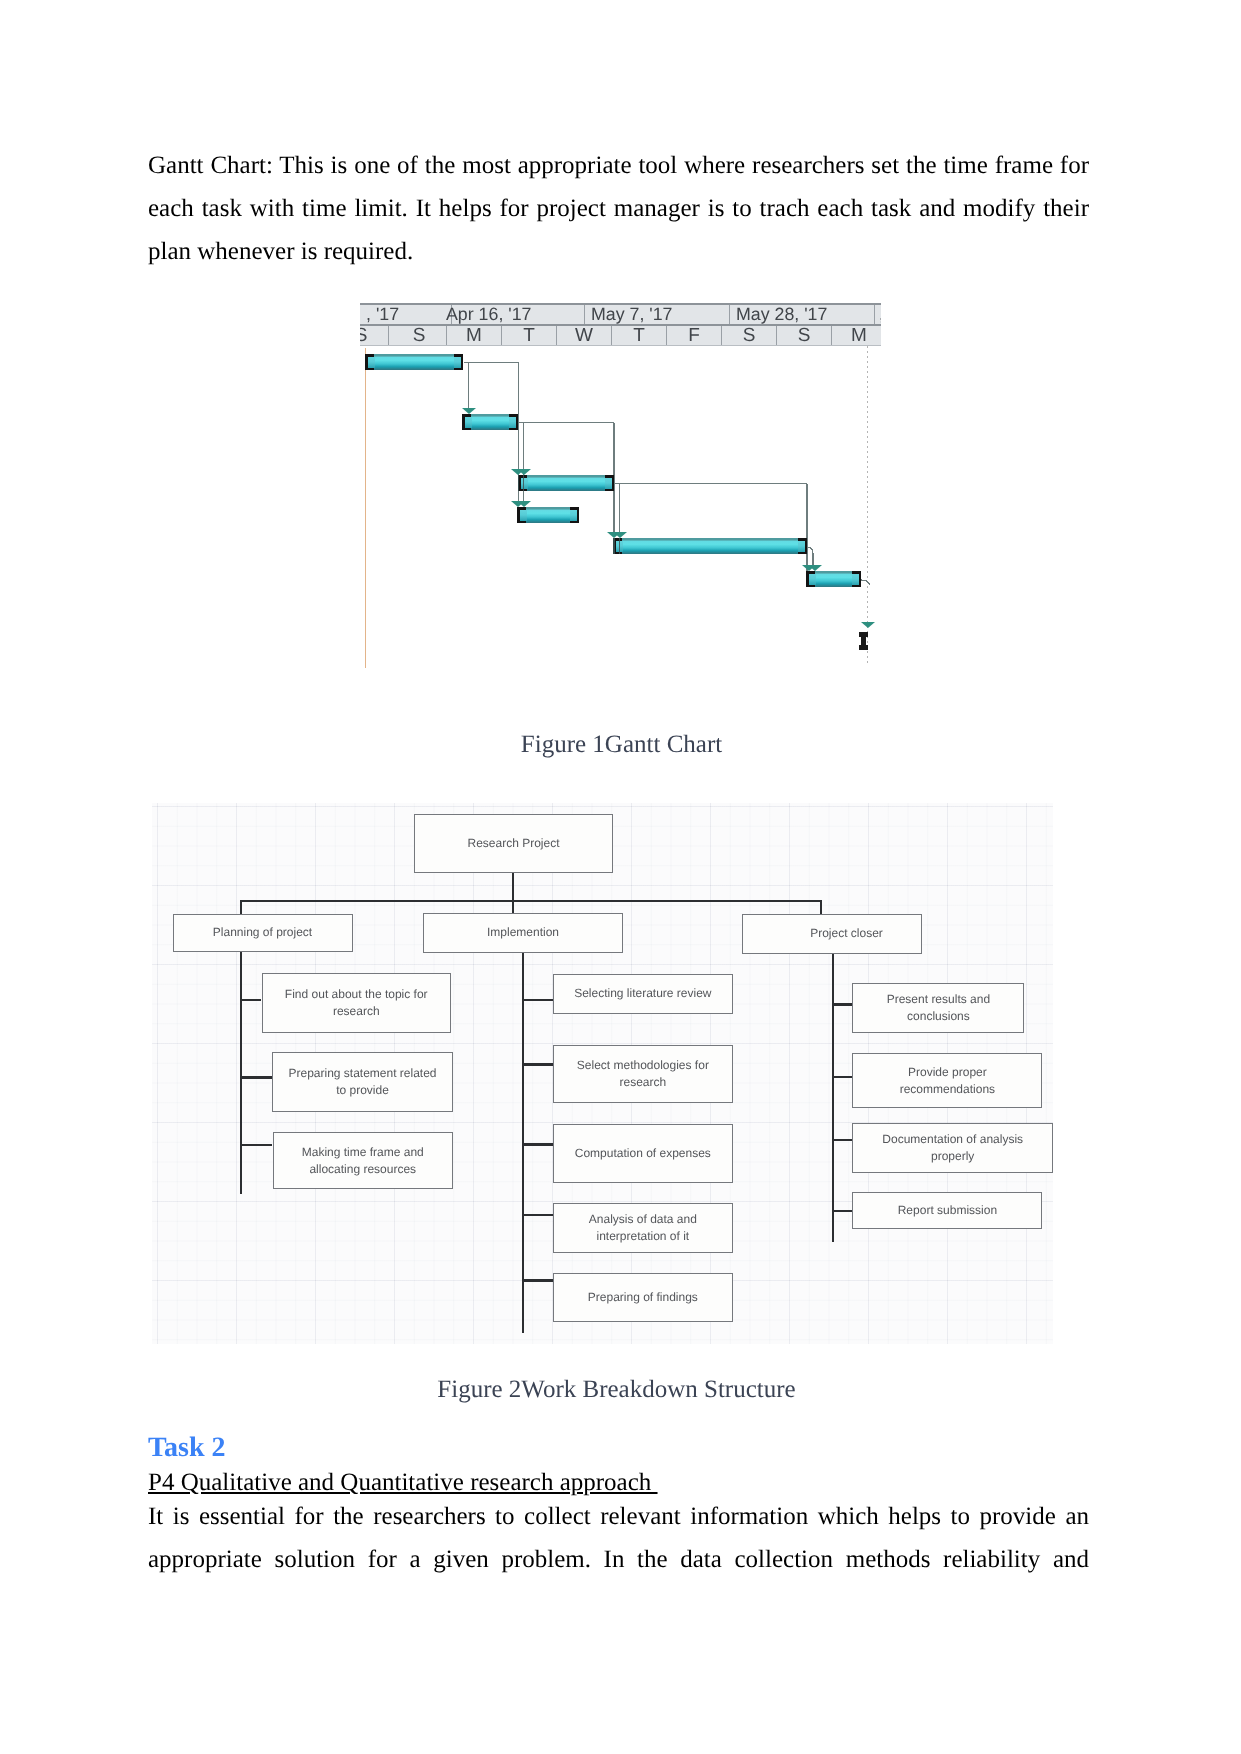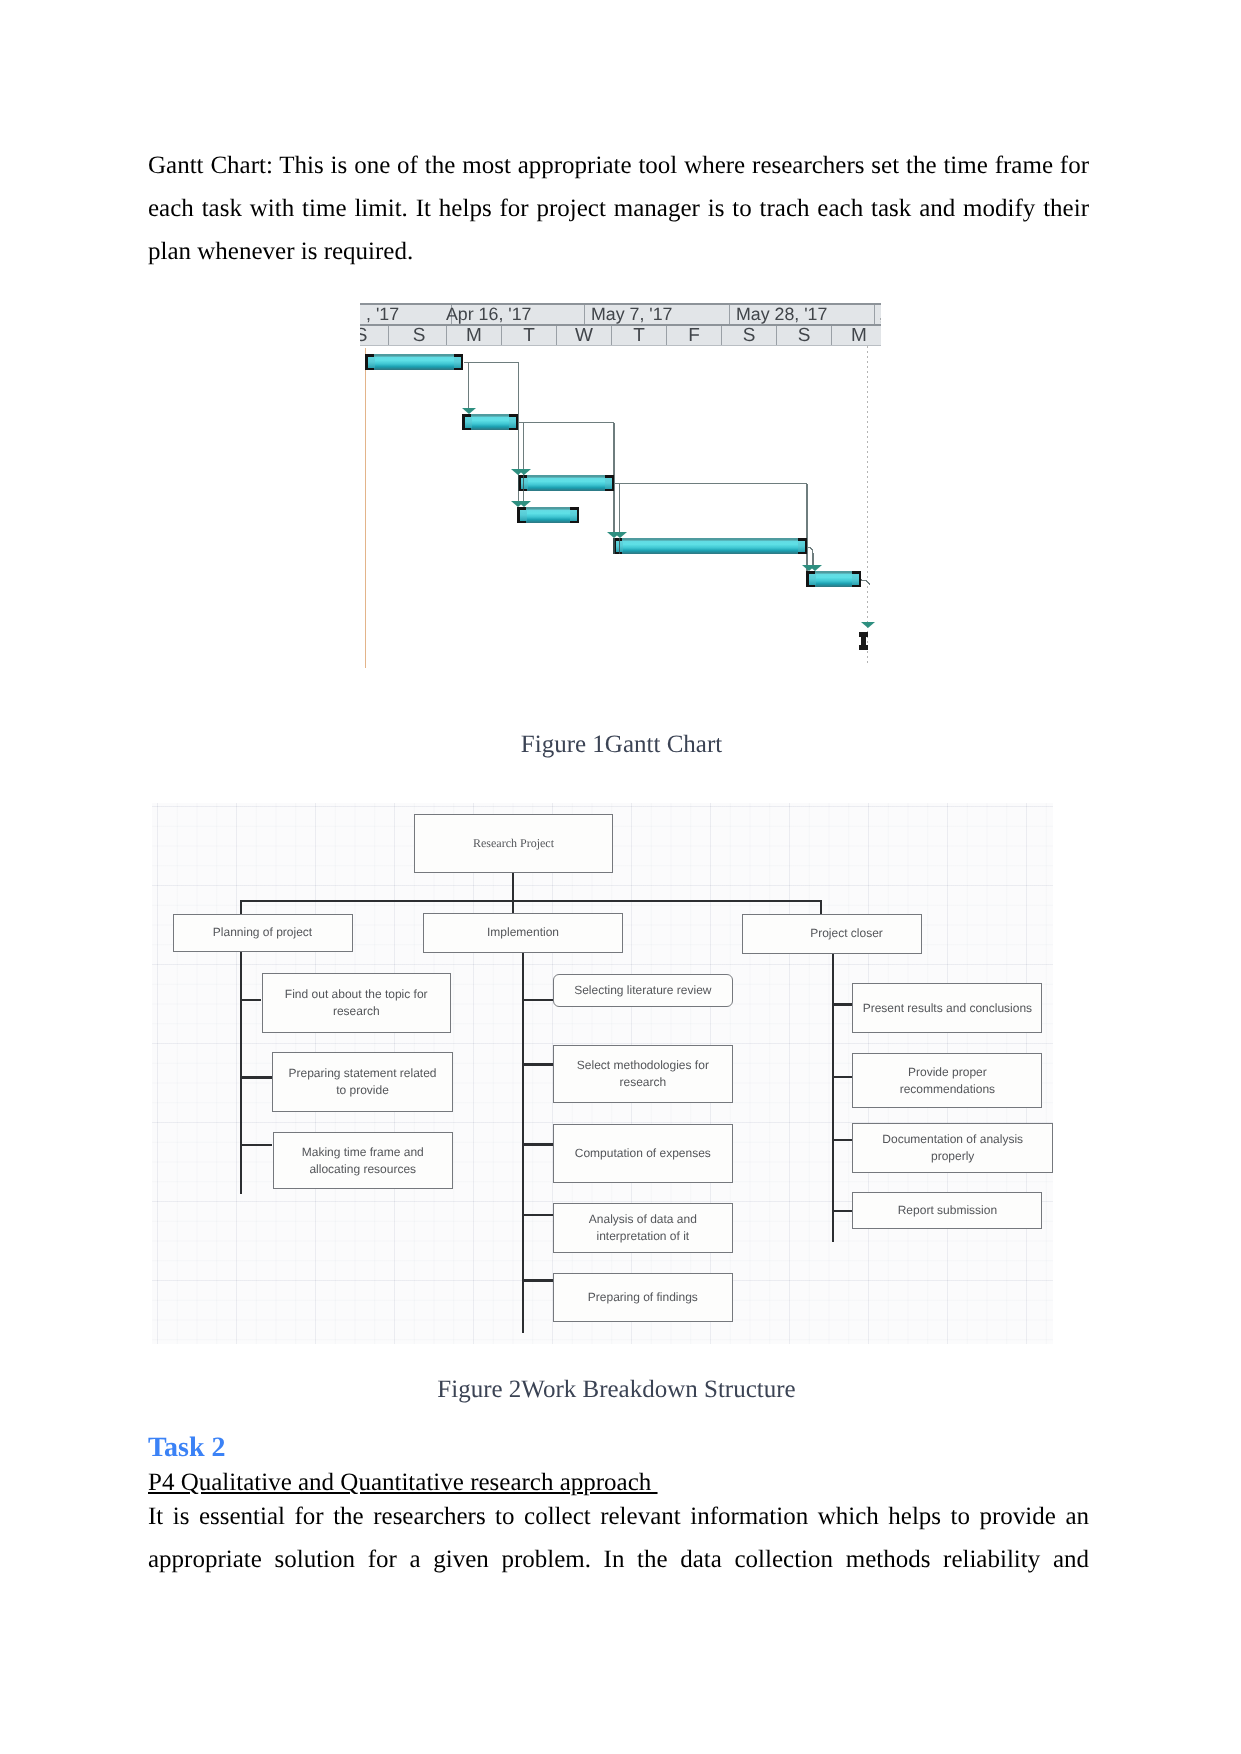--- a/index.html
+++ b/index.html
@@ -190,42 +190,42 @@
     <div class="wl" style="left:360px;top:70px;width:2.4px;height:41px;"></div>
     <div class="wl" style="left:88px;top:96.5px;width:582px;height:2.4px;"></div>
     <div class="wl" style="left:88px;top:96.5px;width:2.4px;height:15px;"></div>
     <div class="wl" style="left:667.6px;top:96.5px;width:2.4px;height:15px;"></div>
 
     <div class="wl" style="left:88px;top:149px;width:2.4px;height:242px;"></div>
     <div class="wl" style="left:369.5px;top:149px;width:2.4px;height:381px;"></div>
     <div class="wl" style="left:679.8px;top:150px;width:2.4px;height:289px;"></div>
 
     <div id="wbsboxes">
-        <div class="wb" style="left: 262px; top: 11px; width: 199px; height: 59px; font-family: Liberation Serif, serif;">
+        <div class="wb" style="left: 262px; top: 11px; width: 199px; height: 59px;">
           <span>Research Project</span>
         </div>
         <div class="wb" style="left: 20.5px; top: 110.5px; width: 180px; height: 38.5px;">
           <span>Planning of project</span>
         </div>
         <div class="wb" style="left: 109.5px; top: 169.7px; width: 189.5px; height: 60px;">
           <span>Find out about the topic for research</span>
         </div>
         <div class="wl" style="left: 89.2px; top: 196.1px; width: 20.3px; height: 2.4px;"></div>
         <div class="wb" style="left: 120px; top: 249.3px; width: 181px; height: 59.7px;">
           <span>Preparing statement related to provide</span>
         </div>
         <div class="wl" style="left: 89.2px; top: 273.2px; width: 30.8px; height: 2.4px;"></div>
         <div class="wb" style="left: 120.5px; top: 329.3px; width: 180.5px; height: 57.2px;">
           <span>Making time frame and allocating resources</span>
         </div>
         <div class="wl" style="left: 89.2px; top: 341.1px; width: 31.3px; height: 2.4px;"></div>
         <div class="wb" style="left: 271px; top: 110px; width: 200px; height: 39.5px;">
           <span>Implemention</span>
         </div>
-        <div class="wb" style="left: 400.7px; top: 170.6px; width: 180.3px; height: 33px; border-radius: 6px;">
+        <div class="wb" style="left: 400.7px; top: 170.6px; width: 180.3px; height: 40px;">
           <span>Selecting literature review</span>
         </div>
         <div class="wl" style="left: 370.7px; top: 196.1px; width: 30px; height: 2.4px;"></div>
         <div class="wb" style="left: 400.7px; top: 241.5px; width: 180.3px; height: 58.4px;">
           <span>Select methodologies for research</span>
         </div>
         <div class="wl" style="left: 370.7px; top: 260.2px; width: 30px; height: 2.4px;"></div>
         <div class="wb" style="left: 400.7px; top: 321.3px; width: 180.3px; height: 58.8px;">
           <span>Computation of expenses</span>
         </div>
@@ -234,21 +234,21 @@
           <span>Analysis of data and interpretation of it</span>
         </div>
         <div class="wl" style="left: 370.7px; top: 410.8px; width: 30px; height: 2.4px;"></div>
         <div class="wb" style="left: 400.7px; top: 469.9px; width: 180.3px; height: 49.6px;">
           <span>Preparing of findings</span>
         </div>
         <div class="wl" style="left: 370.7px; top: 476.2px; width: 30px; height: 2.4px;"></div>
         <div class="wb" style="left: 590px; top: 110.5px; width: 180px; height: 40px; padding-left: 29px;">
           <span>Project closer</span>
         </div>
-        <div class="wb" style="left: 700.4px; top: 180.4px; width: 190px; height: 49.6px;">
+        <div class="wb" style="left: 700.4px; top: 180.4px; width: 172px; height: 49.6px;">
           <span style="padding: 0px 8px;">Present results and conclusions</span>
         </div>
         <div class="wl" style="left: 680.4px; top: 200.3px; width: 20px; height: 2.4px;"></div>
         <div class="wb" style="left: 700.4px; top: 250px; width: 190px; height: 55px;">
           <span>Provide proper recommendations</span>
         </div>
         <div class="wl" style="left: 680.4px; top: 272.5px; width: 20px; height: 2.4px;"></div>
         <div class="wb" style="left: 700.4px; top: 320.2px; width: 200.6px; height: 50.3px;">
           <span>Documentation of analysis properly</span>
         </div>

